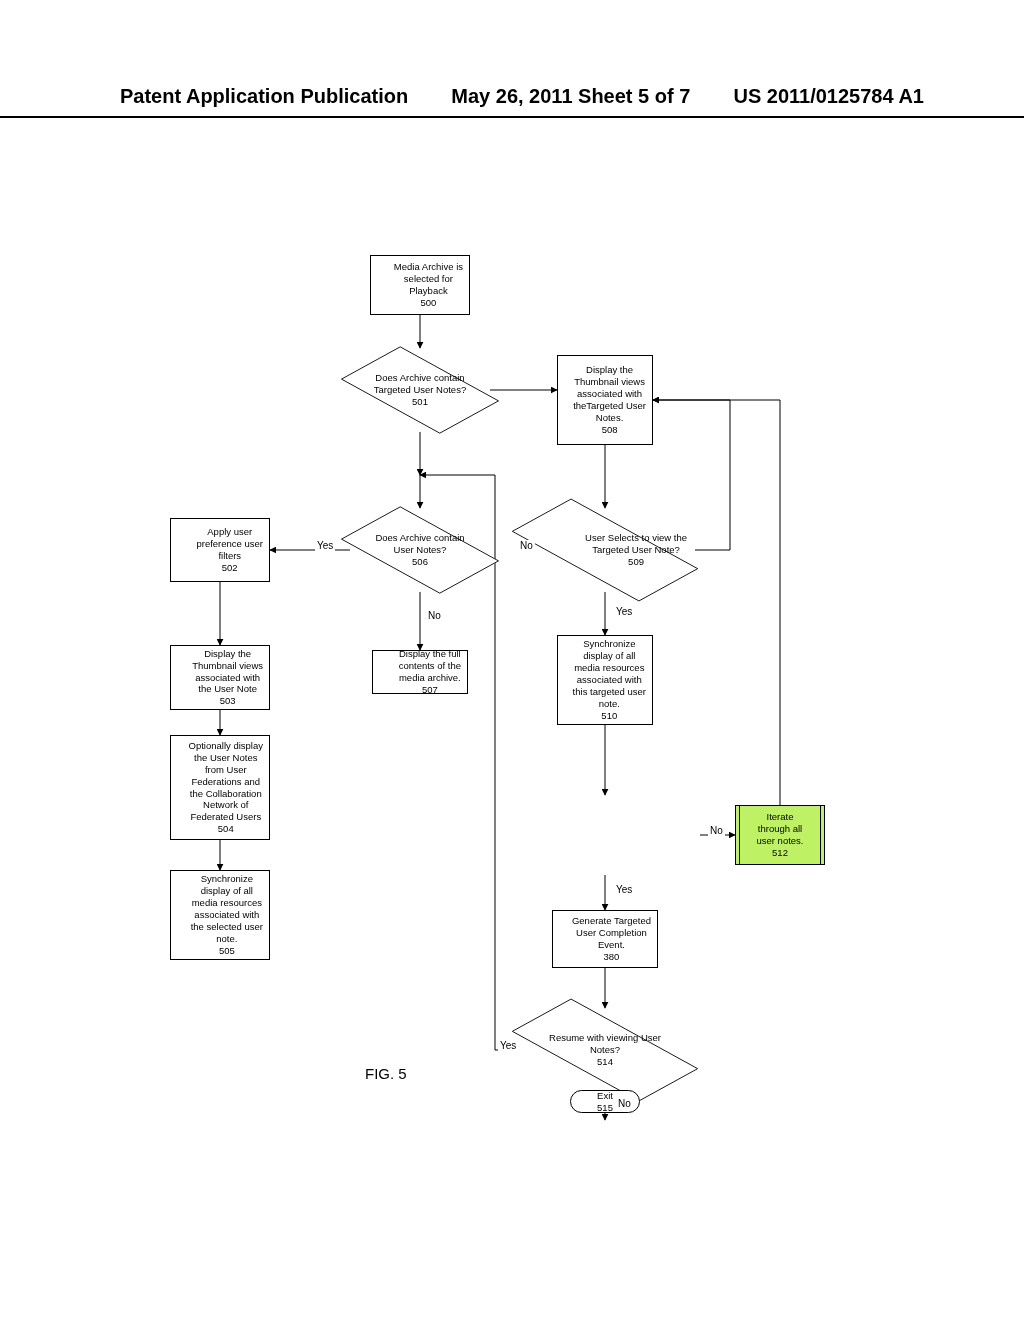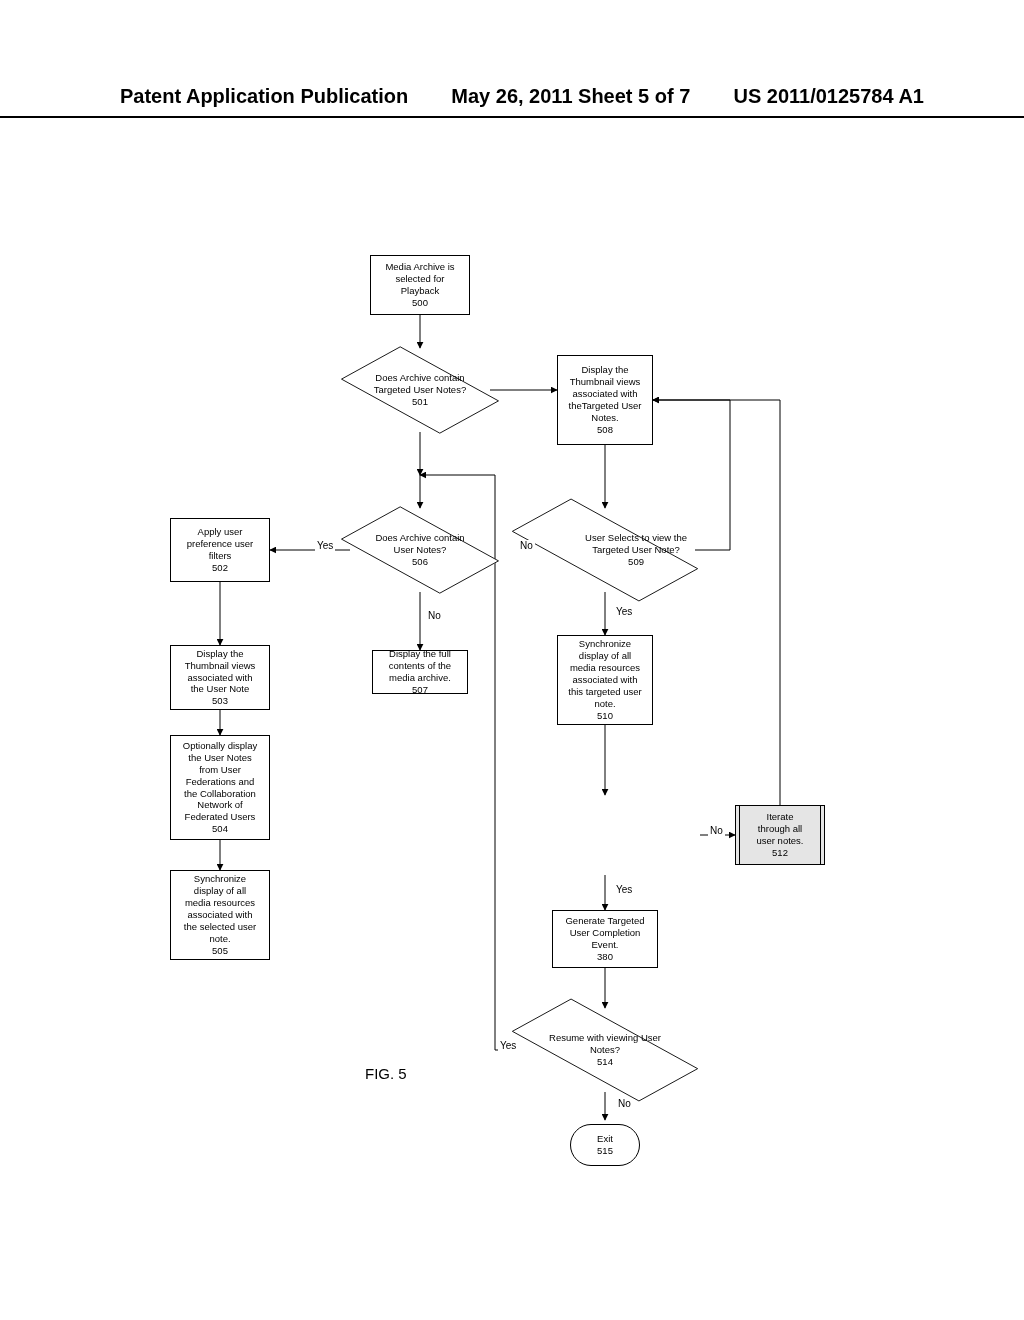--- a/index.html
+++ b/index.html
@@ -36,24 +36,25 @@
     line-height: 1.25;
     text-align: center;
     display: flex;
     align-items: center;
     justify-content: center;
   }
   .box {
     border: 1px solid #000;
     background: #fff;
     padding: 4px 6px;
+    justify-content: flex-end;
   }
   .subroutine {
     border: 1px solid #000;
-    background: #e5e5e5;
+    background: #bef264;
     padding: 12px 10px;
     justify-content: center;
   }
   .subroutine::before, .subroutine::after {
     content: "";
     position: absolute;
     top: 0; bottom: 0;
     width: 4px;
     border-left: 1px solid #000;
   }
@@ -264,21 +265,21 @@
 380</span>
   </div>
 
   <div class="diamond-wrap" style="left:375px; top:758px; width:180px; height:84px;">
     <div class="diamond-shape"></div>
     <div class="diamond-text" style="white-space:pre-line">Resume with viewing User
 Notes?
 514</div>
   </div>
 
-  <div class="terminator" style="left:430px; top:874px; width:70px; height:42px;">
+  <div class="terminator" style="left:430px; top:840px; width:70px; height:23px;">
     <span style="white-space:pre-line">Exit
 515</span>
   </div>
 
   <div class="edge-label" style="left:175px; top:290px;">Yes</div>
   <div class="edge-label" style="left:286px; top:360px;">No</div>
   <div class="edge-label" style="left:378px; top:290px;">No</div>
   <div class="edge-label" style="left:474px; top:356px;">Yes</div>
   <div class="edge-label" style="left:568px; top:575px;">No</div>
   <div class="edge-label" style="left:474px; top:634px;">Yes</div>

